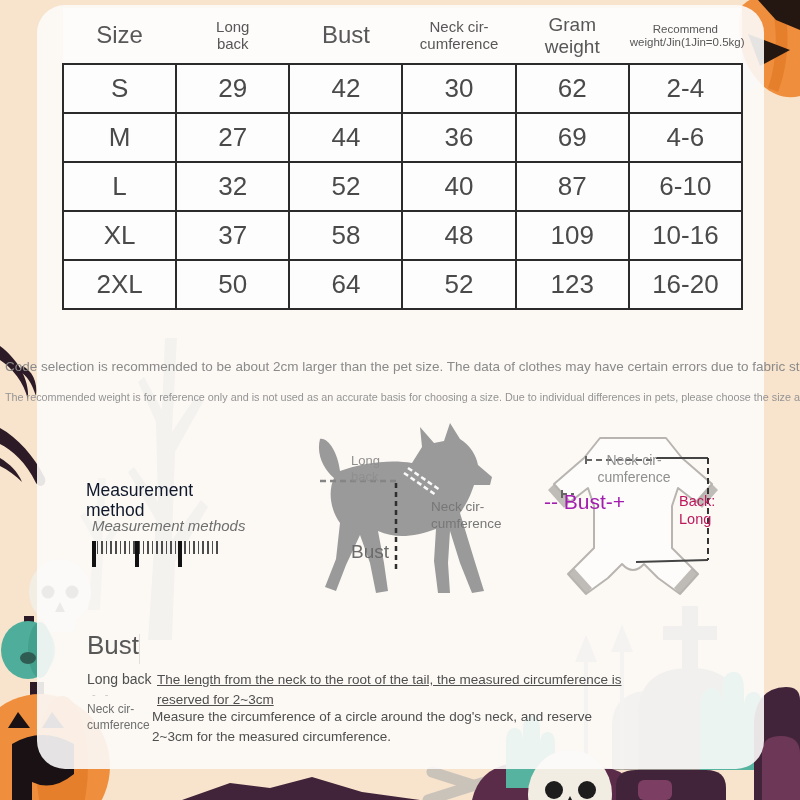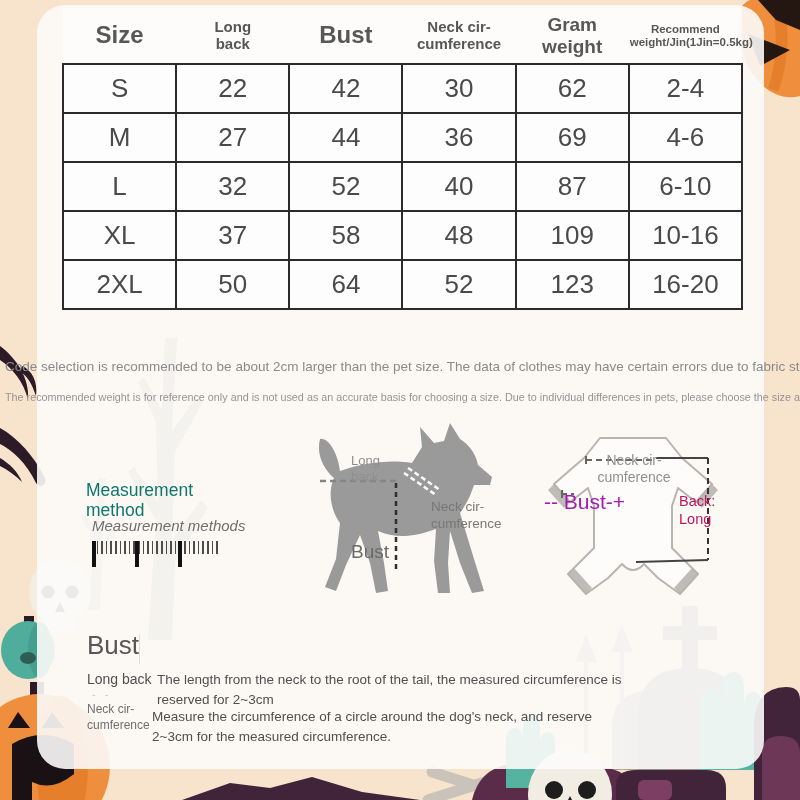--- a/index.html
+++ b/index.html
@@ -8,51 +8,51 @@
   .stage *{box-sizing:border-box;}
   svg{display:block;}
   .bg-layer{position:absolute;left:0;top:0;z-index:0;}
   .panel{position:absolute;left:37px;top:5px;width:727px;height:764px;border-radius:28px;
          background:rgba(252,251,250,0.90);z-index:1;}
   .content{position:absolute;left:0;top:0;width:800px;height:800px;z-index:2;}
   .abs{position:absolute;}
   .pre{white-space:pre-line;}
   
   table.size-table{position:absolute;left:62px;top:8px;width:681px;border-collapse:collapse;table-layout:fixed;}
-  table.size-table thead th{border:none;font-weight:bold;color:#575757;height:56px;
+  table.size-table thead th{border:none;font-weight:normal;color:#575757;height:56px;
        text-align:center;vertical-align:middle;line-height:1.12;white-space:pre-line;background:rgba(255,255,255,0.55);}
   th.h-big{font-size:24px;}
   th.h-med{font-size:15px;}
   th.h-gram{font-size:19px;}
   th.h-small{font-size:11.5px;color:#707070;}
   table.size-table tbody td{border:2px solid #2b2b2b;background:#fdfdfd;height:49px;
        text-align:center;vertical-align:middle;font-size:26px;color:#4a4a4a;}
   
   .note1{left:5px;top:359px;width:1200px;white-space:nowrap;font-size:13.5px;color:#8a8a8a;}
   .note2{left:5px;top:391px;width:1200px;white-space:nowrap;font-size:10.8px;color:#949494;}
   
-  .m-title{left:86px;top:481px;font-size:17.5px;color:#0f766e;line-height:1.12;}
+  .m-title{left:86px;top:481px;font-size:17.5px;color:#0f172a;line-height:1.12;}
   .m-sub{left:92px;top:517px;font-size:15px;color:#6e6e6e;font-style:italic;}
   .ruler{left:92px;top:541px;width:128px;height:27px;}
   .ruler .smalls{position:absolute;left:0;top:0;width:128px;height:13px;
       background:repeating-linear-gradient(90deg,#4c4c4c 0 1.6px,transparent 1.6px 4.6px);}
   .ruler .big{position:absolute;top:0;width:4px;height:26px;background:#111;}
   .dog-lbl-long{left:351px;top:453px;font-size:13px;color:#8f8f8f;line-height:1.25;}
   .dog-lbl-neck{left:431px;top:499px;font-size:13.5px;color:#777;line-height:1.25;}
   .dog-lbl-bust{left:351px;top:541px;font-size:19px;color:#6b6b6b;}
   .gar-lbl-neck{left:594px;top:452px;width:80px;font-size:14px;color:#8f8f8f;line-height:1.2;text-align:center;}
   .gar-lbl-bust{left:544px;top:490px;font-size:21px;color:#a21caf;}
   .gar-lbl-back{left:679px;top:492px;font-size:14.5px;color:#be185d;line-height:1.25;}
   
   .def-term-bust{left:87px;top:630px;font-size:26px;color:#575757;}
   .def-divider{left:139px;top:634px;width:1px;height:30px;background:#e2dfdb;}
   .def-desc-1{left:152px;top:636px;width:478px;font-size:13.5px;color:#4f4f4f;line-height:1.5;}
   .def-term-long{left:87px;top:671px;font-size:14px;color:#4f4f4f;}
   .def-term-long-dash{left:92px;top:688px;font-size:11px;color:#c9c9c9;letter-spacing:3px;}
-  .def-desc-2{left:157px;top:670px;width:478px;font-size:13.5px;color:#4f4f4f;line-height:1.5;}
+  .def-desc-2{left:157px;top:670px;width:478px;font-size:13.5px;color:#4f4f4f;line-height:1.5;text-decoration:underline;}
   .def-term-neck{left:87px;top:702px;font-size:12px;color:#6f6f6f;line-height:1.3;}
   .def-desc-3{left:152px;top:707px;width:478px;font-size:13.5px;color:#4f4f4f;line-height:1.5;}
 </style>
 </head>
 <body>
 
 <div class="stage">
 
   <svg class="bg-layer" width="800" height="800" viewBox="0 0 800 800">
 
@@ -165,21 +165,21 @@
 cumference</th>
           <th class="h-gram">Gram
 weight</th>
           <th class="h-small">Recommend
 weight/Jin(1Jin=0.5kg)</th>
         </tr>
       </thead>
       <tbody>
         <tr>
           <td>S</td>
-          <td>22</td>
+          <td>29</td>
           <td>42</td>
           <td>30</td>
           <td>62</td>
           <td>2-4</td>
         </tr>
         <tr>
           <td>M</td>
           <td>27</td>
           <td>44</td>
           <td>36</td>

